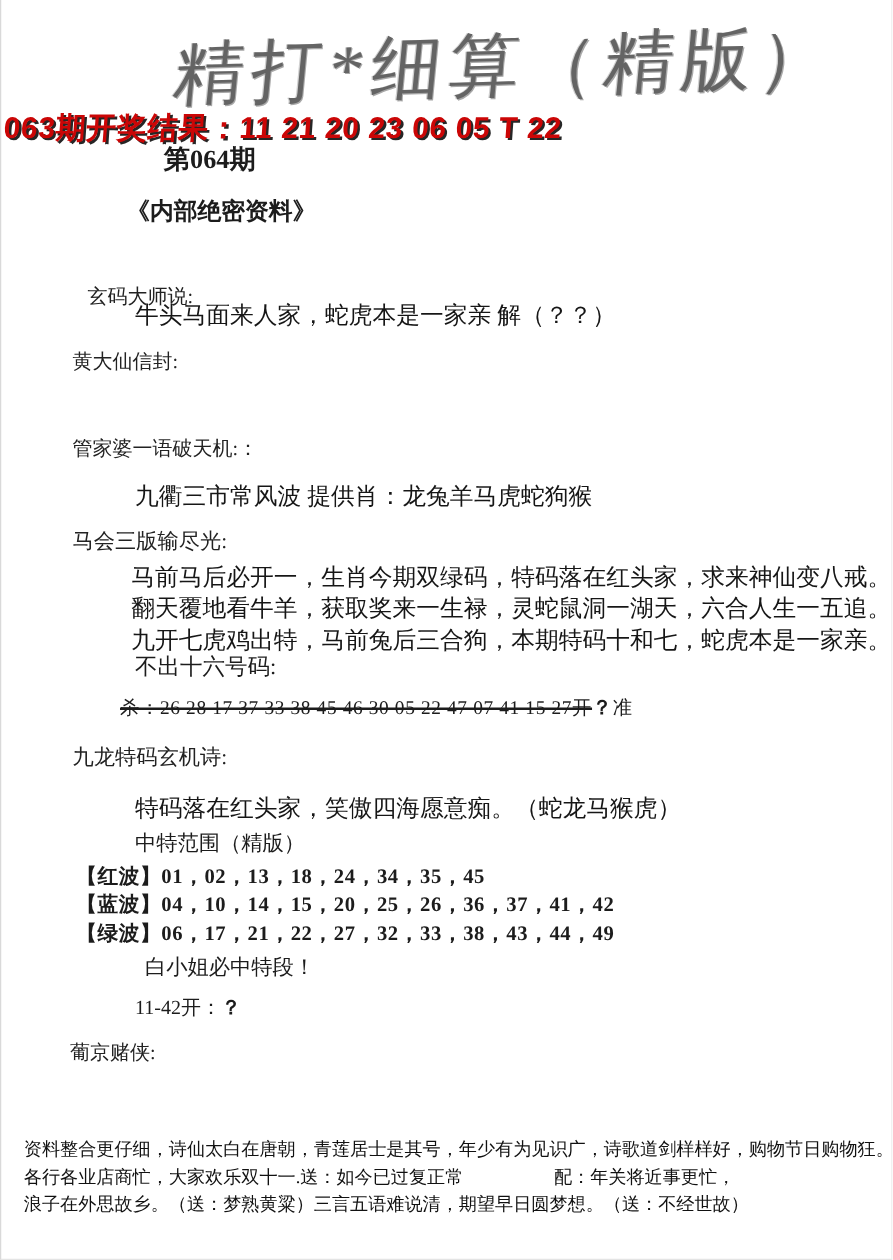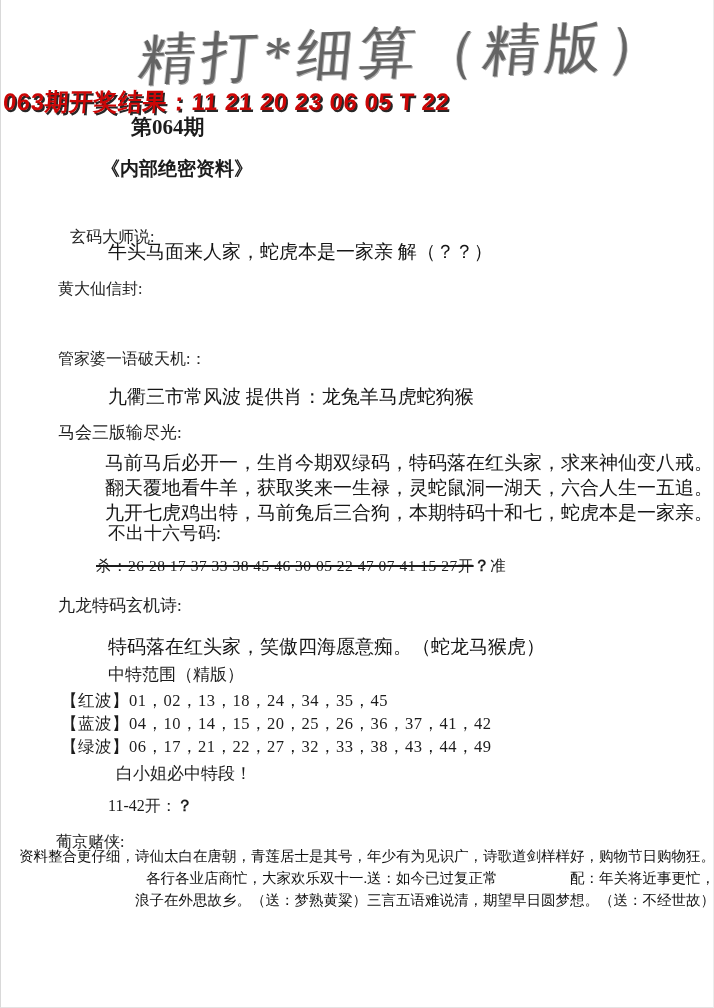--- a/index.html
+++ b/index.html
@@ -49,21 +49,21 @@
   .verse{font-size:19px;color:#161616;}
 
   .verse-block{top:450px;left:104px;font-size:19px;line-height:25px;color:#161616;}
   .subnote{top:521px;left:107px;font-size:18px;}
 
   .kill-line{top:556px;left:95px;font-size:15.5px;letter-spacing:.5px;}
   .kill-line .strike{text-decoration:line-through;text-decoration-thickness:1.5px;}
   .kill-line b{font-size:16px;}
 
   .range-title{top:663px;left:107px;font-size:17px;text-align:center;}
-  .wave-row{left:60px;font-size:16.5px;letter-spacing:.5px;}
+  .wave-row{left:60px;font-size:16.5px;letter-spacing:.5px;font-weight:bold;}
 
   .bottom-par{left:18px;font-size:14.5px;line-height:22px;color:#111;}
 </style>
 </head>
 <body>
 
 <div class="page">
 
   <div class="abs sketch-title">精打*细算（精版）</div>
 
@@ -108,19 +108,19 @@
   </div>
 
   <div class="abs" style="top:762px;left:115px;font-size:17px;">白小姐必中特段！</div>
 
   <div class="abs" style="top:796px;left:107px;font-size:16px;">
     <span>11-42开：</span><b>？</b>
   </div>
 
   <div class="abs sec-label" style="top:832px;left:55px;">葡京赌侠:</div>
 
-  <div class="abs bottom-par" style="top:845px;text-align:right;">
+  <div class="abs bottom-par" style="top:909px;">
     <div>资料整合更仔细，诗仙太白在唐朝，青莲居士是其号，年少有为见识广，诗歌道剑样样好，购物节日购物狂。</div>
     <div>各行各业店商忙，大家欢乐双十一.送：如今已过复正常　　　　　配：年关将近事更忙，</div>
     <div>浪子在外思故乡。（送：梦熟黄粱）三言五语难说清，期望早日圆梦想。（送：不经世故）</div>
   </div>
 
 </div>
 
 </body></html>

